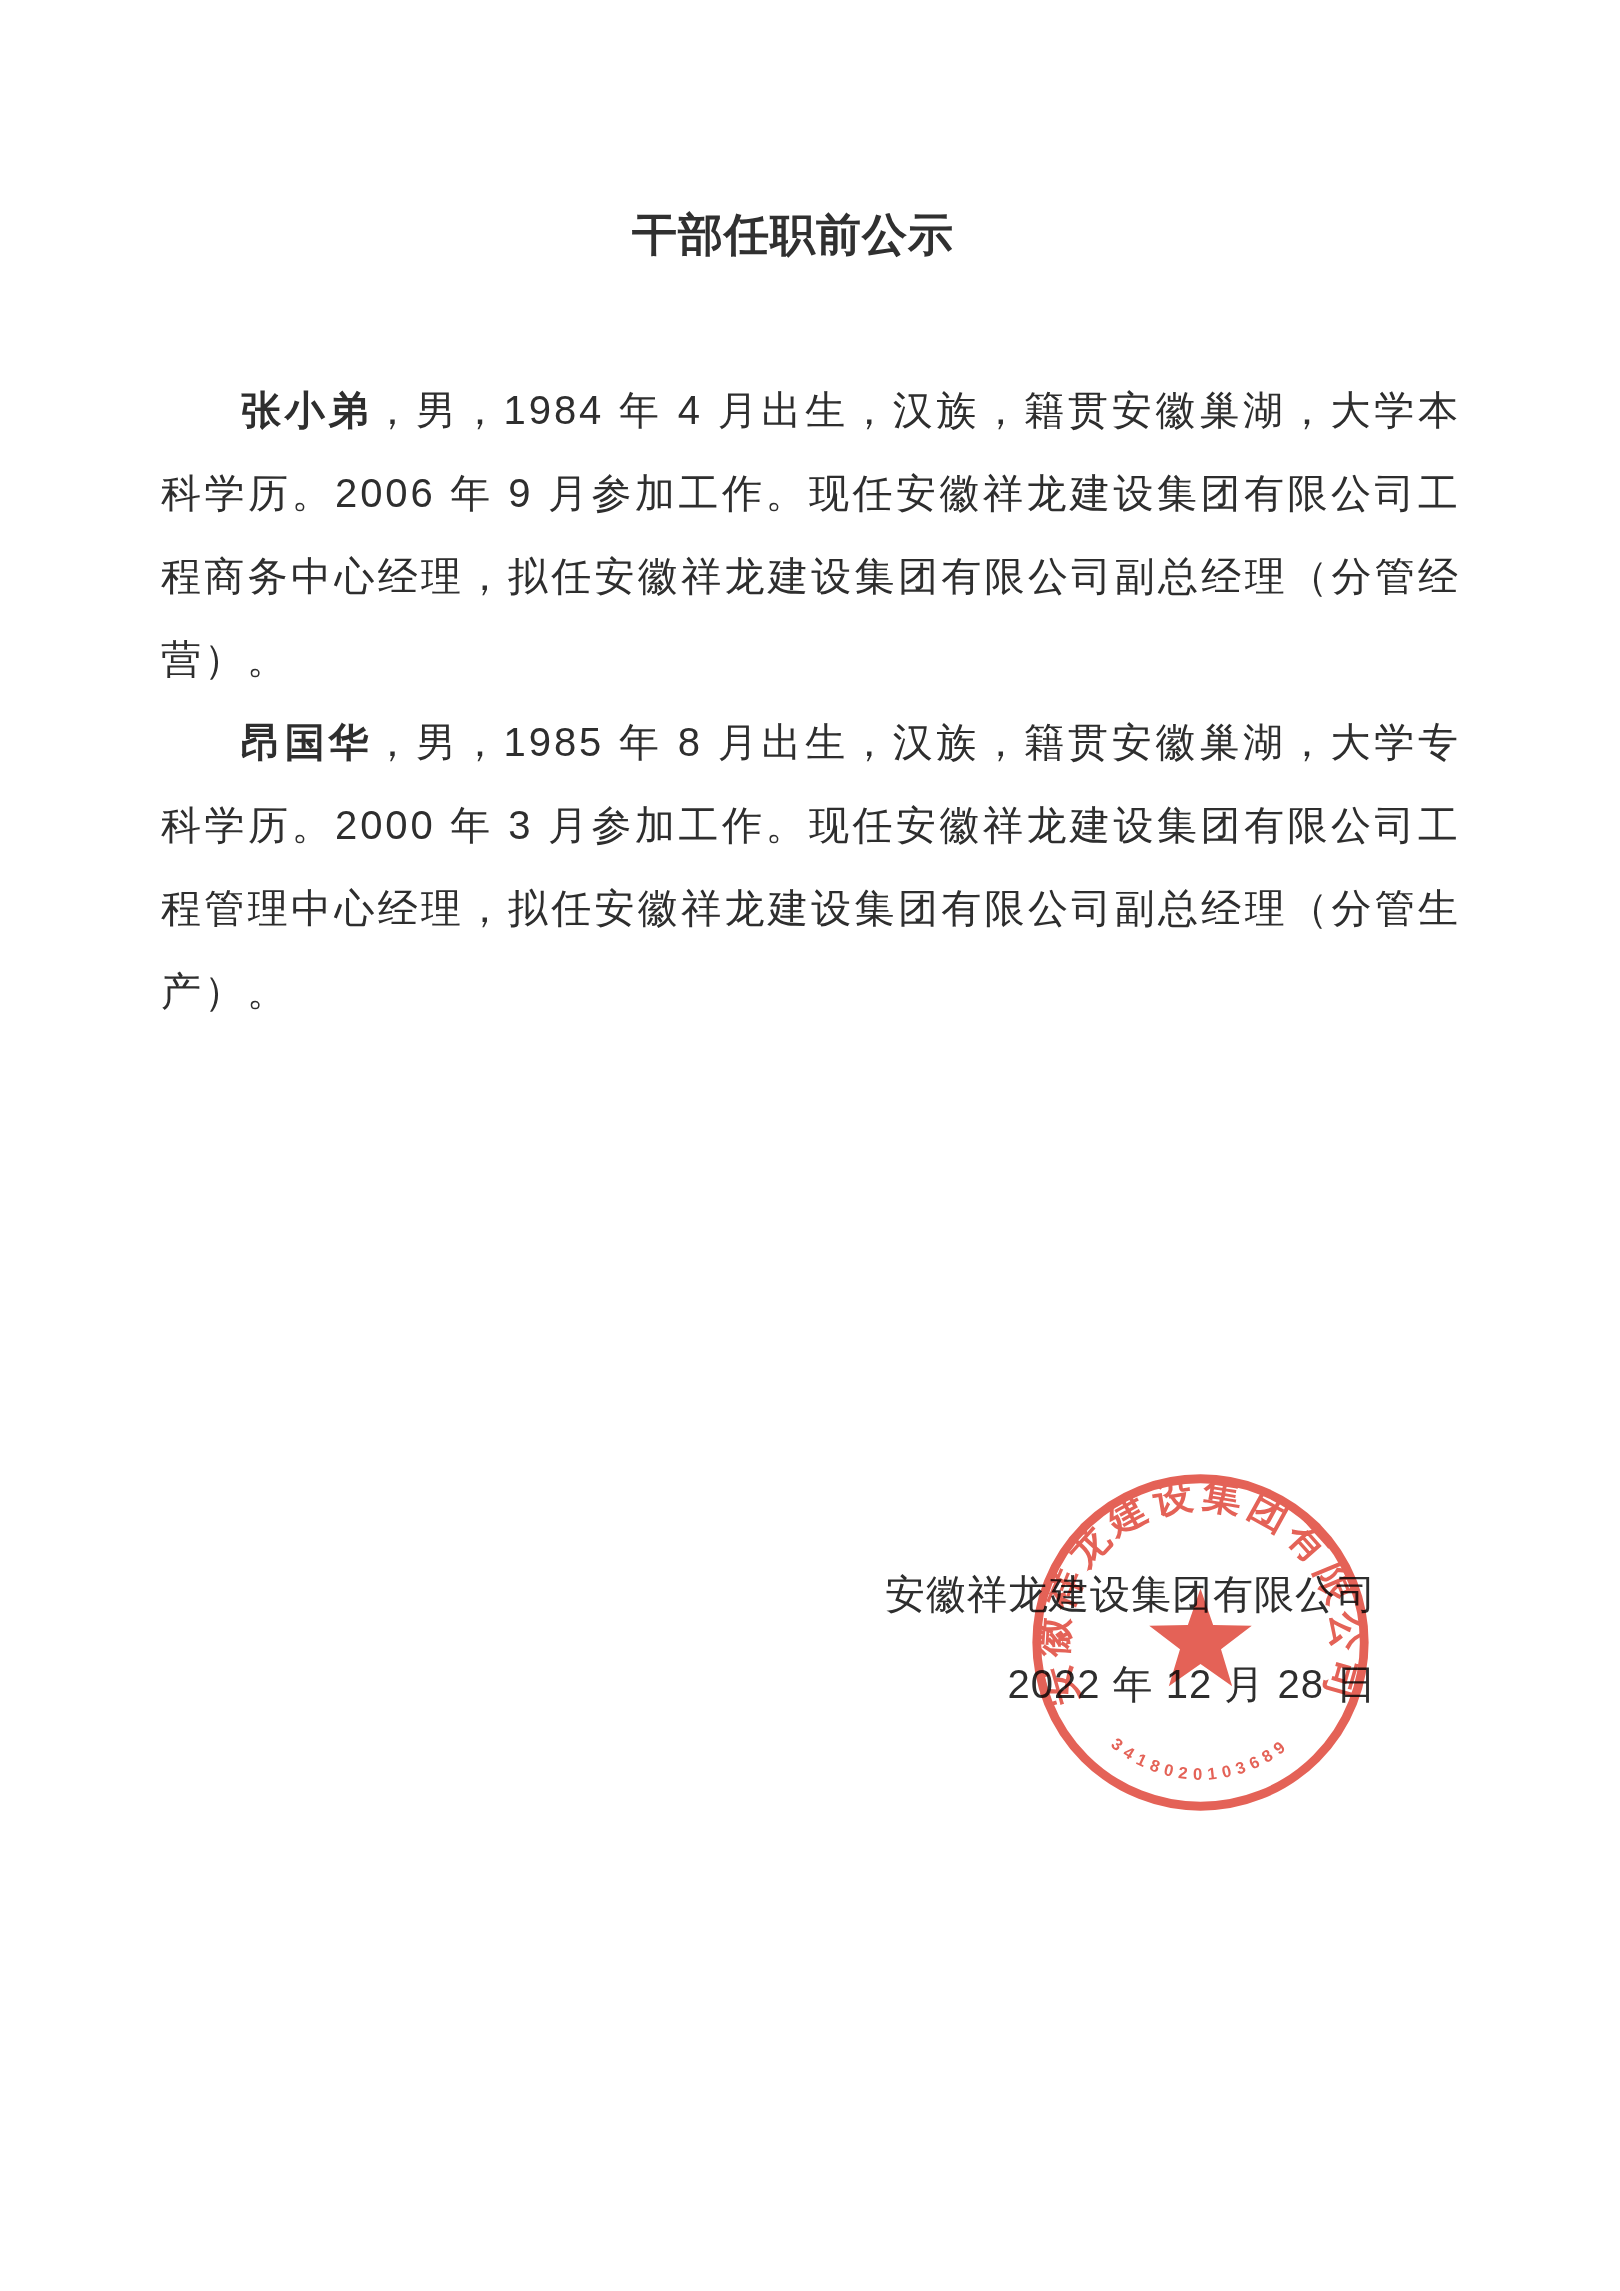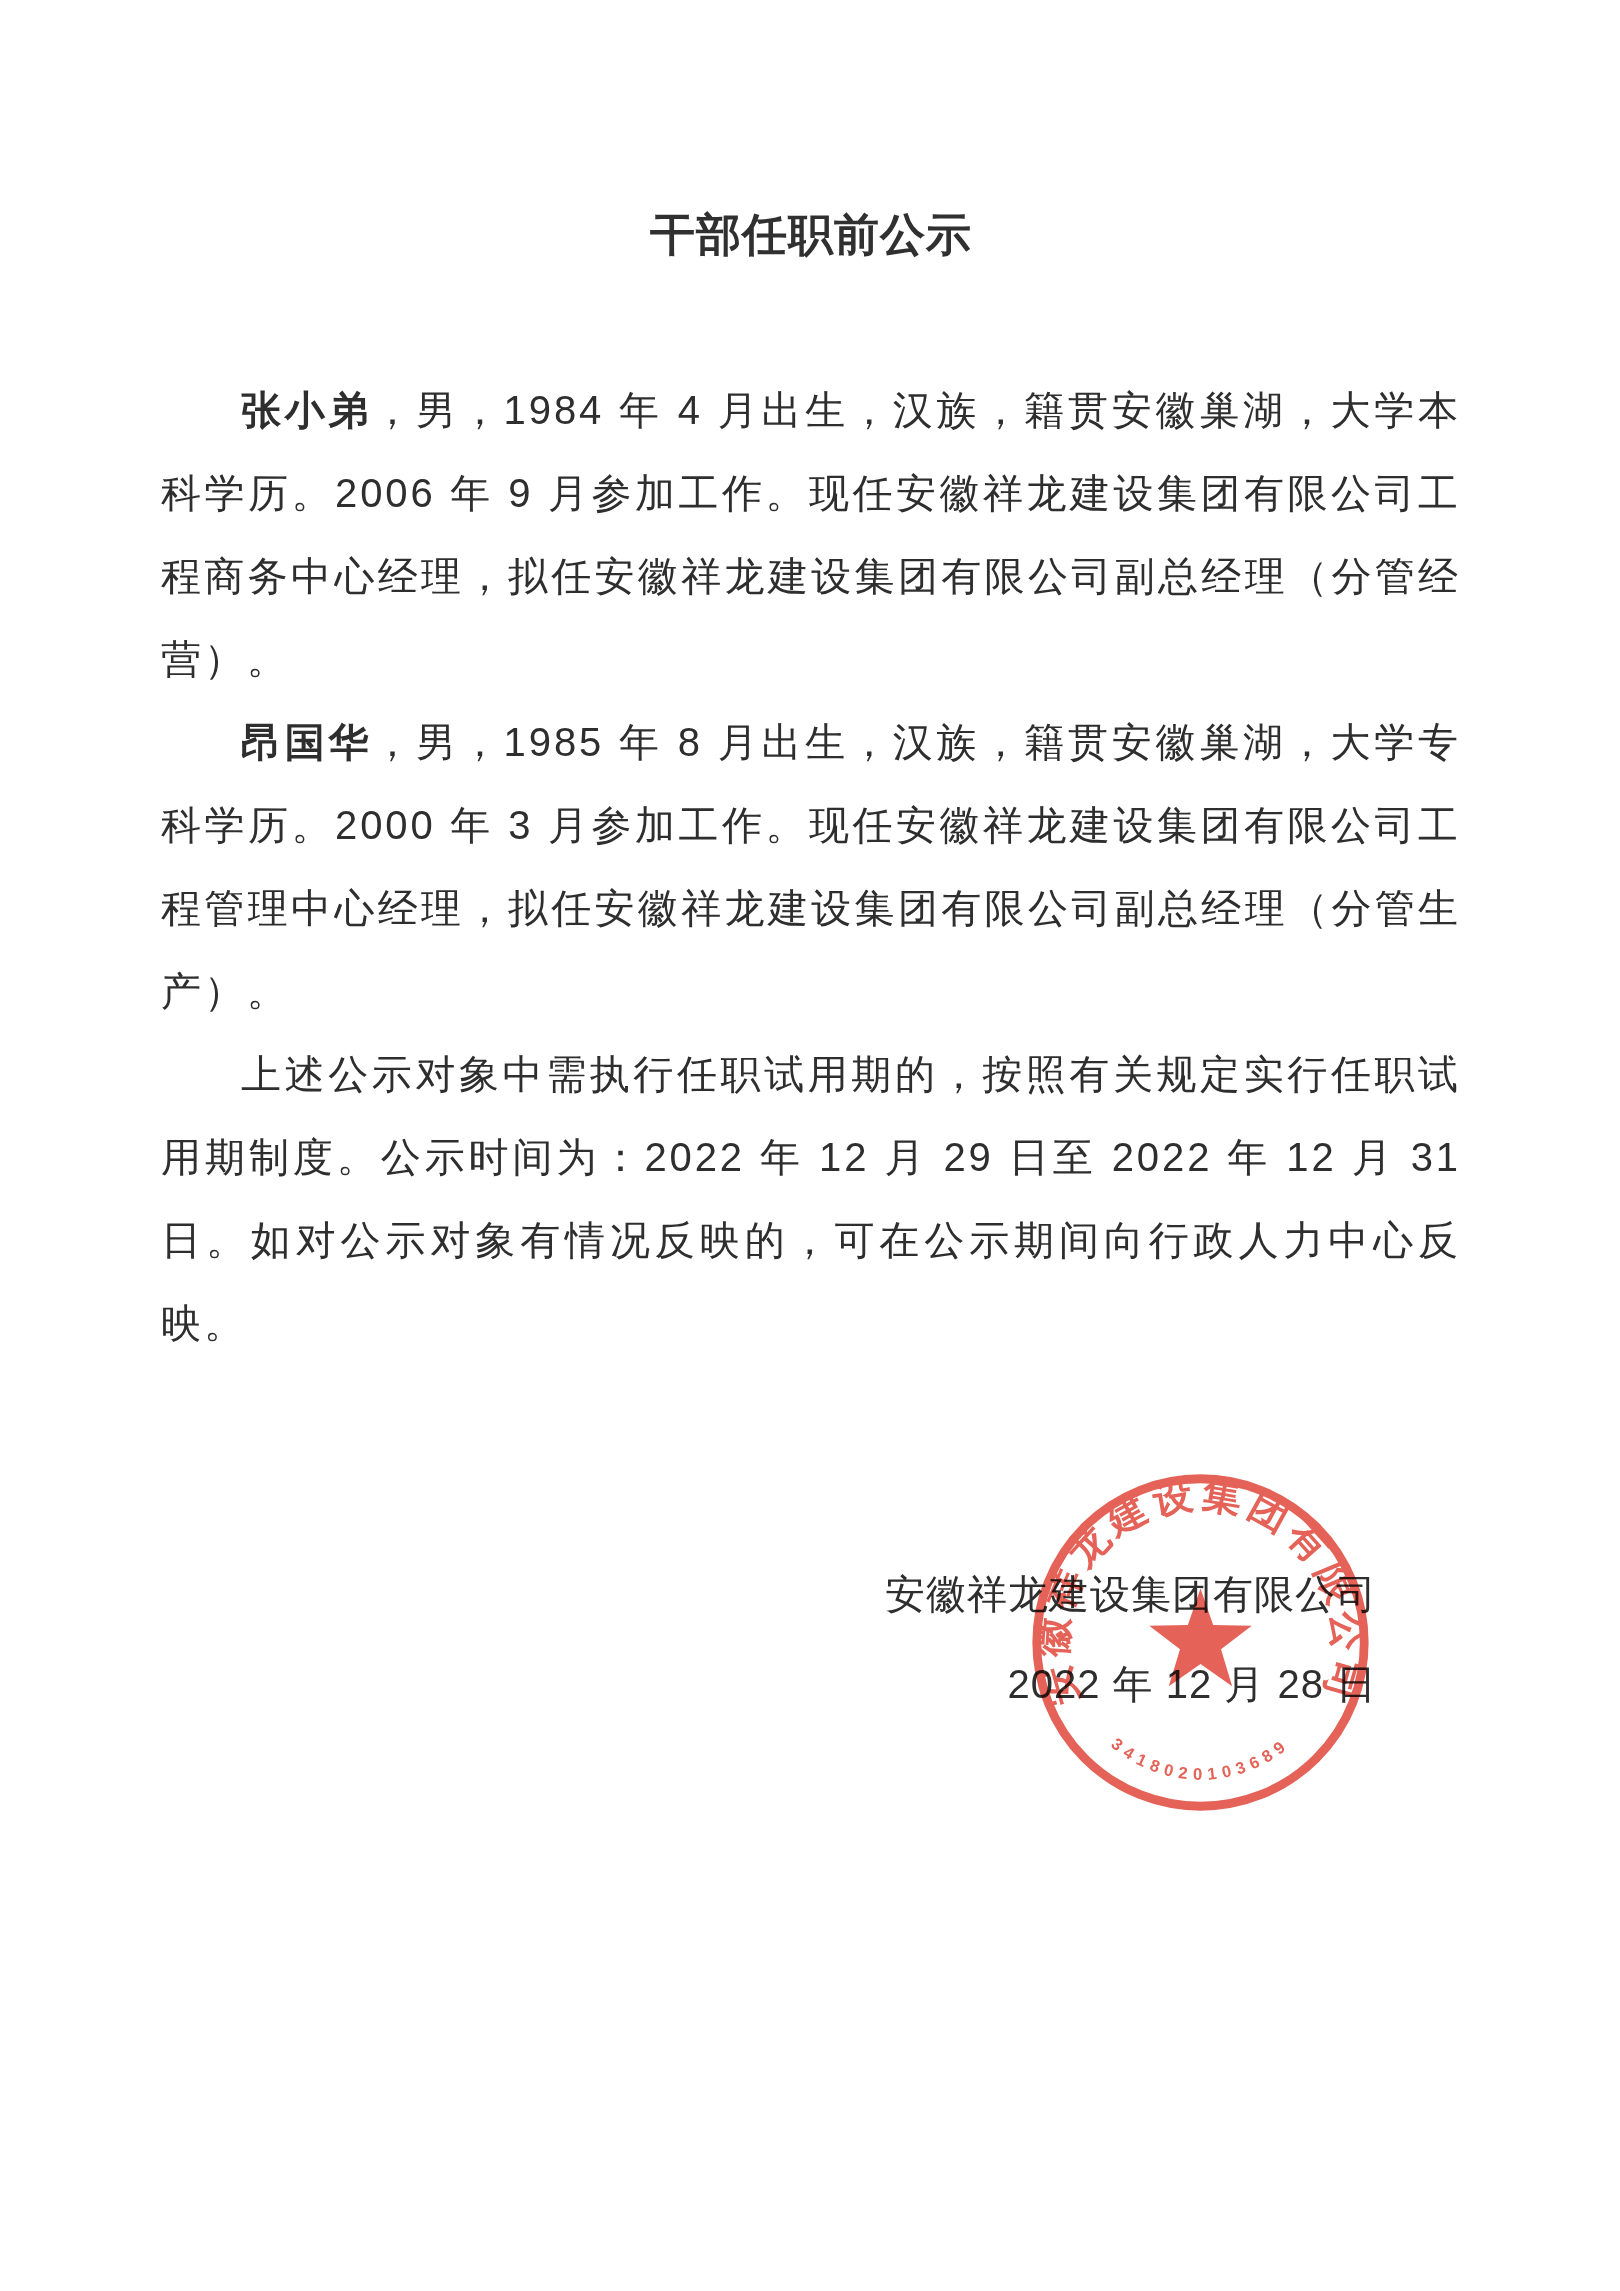--- a/index.html
+++ b/index.html
@@ -9,21 +9,21 @@
     font-family: "Liberation Sans", "DejaVu Sans", sans-serif;
     position: relative;
     overflow: hidden;
   }
   .page {
     position: absolute; inset: 0;
     background: #ffffff;
   }
   .doc-title {
     position: absolute;
-    top: 206px; left: 161px; width: 1300px;
+    top: 206px; left: 143px; width: 1300px;
     text-align: center;
     font-family: "Liberation Serif", "DejaVu Serif", serif;
     font-size: 45px;
     font-weight: 700;
     color: #303030;
     letter-spacing: 1px;
     line-height: 59px;
   }
   .doc-body {
     position: absolute;
@@ -75,21 +75,20 @@
 </head>
 <body>
 
 <div class="page">
 
   <div class="doc-title">干部任职前公示</div>
 
   <div class="doc-body">
     <p><span class="person-name">张小弟</span><span>，男，1984 年 4 月出生，汉族，籍贯安徽巢湖，大学本科学历。2006 年 9 月参加工作。现任安徽祥龙建设集团有限公司工程商务中心经理，拟任安徽祥龙建设集团有限公司副总经理（分管经营）。</span></p>
     <p><span class="person-name">昂国华</span><span>，男，1985 年 8 月出生，汉族，籍贯安徽巢湖，大学专科学历。2000 年 3 月参加工作。现任安徽祥龙建设集团有限公司工程管理中心经理，拟任安徽祥龙建设集团有限公司副总经理（分管生产）。</span></p>
-    <p><span>上述公示对象中需执行任职试用期的，按照有关规定实行任职试用期制度。公示时间为：2022 年 12 月 29 日至 2022 年 12 月 31 日。如对公示对象有情况反映的，可在公示期间向行政人力中心反映。</span></p>
   </div>
 
   <div class="signature-block">
     <div>安徽祥龙建设集团有限公司</div>
     <div>2022 年 12 月 28 日</div>
   </div>
 
   <div class="seal">
     <svg viewBox="-178 -178 356 356" xmlns="http://www.w3.org/2000/svg">
       <defs>

